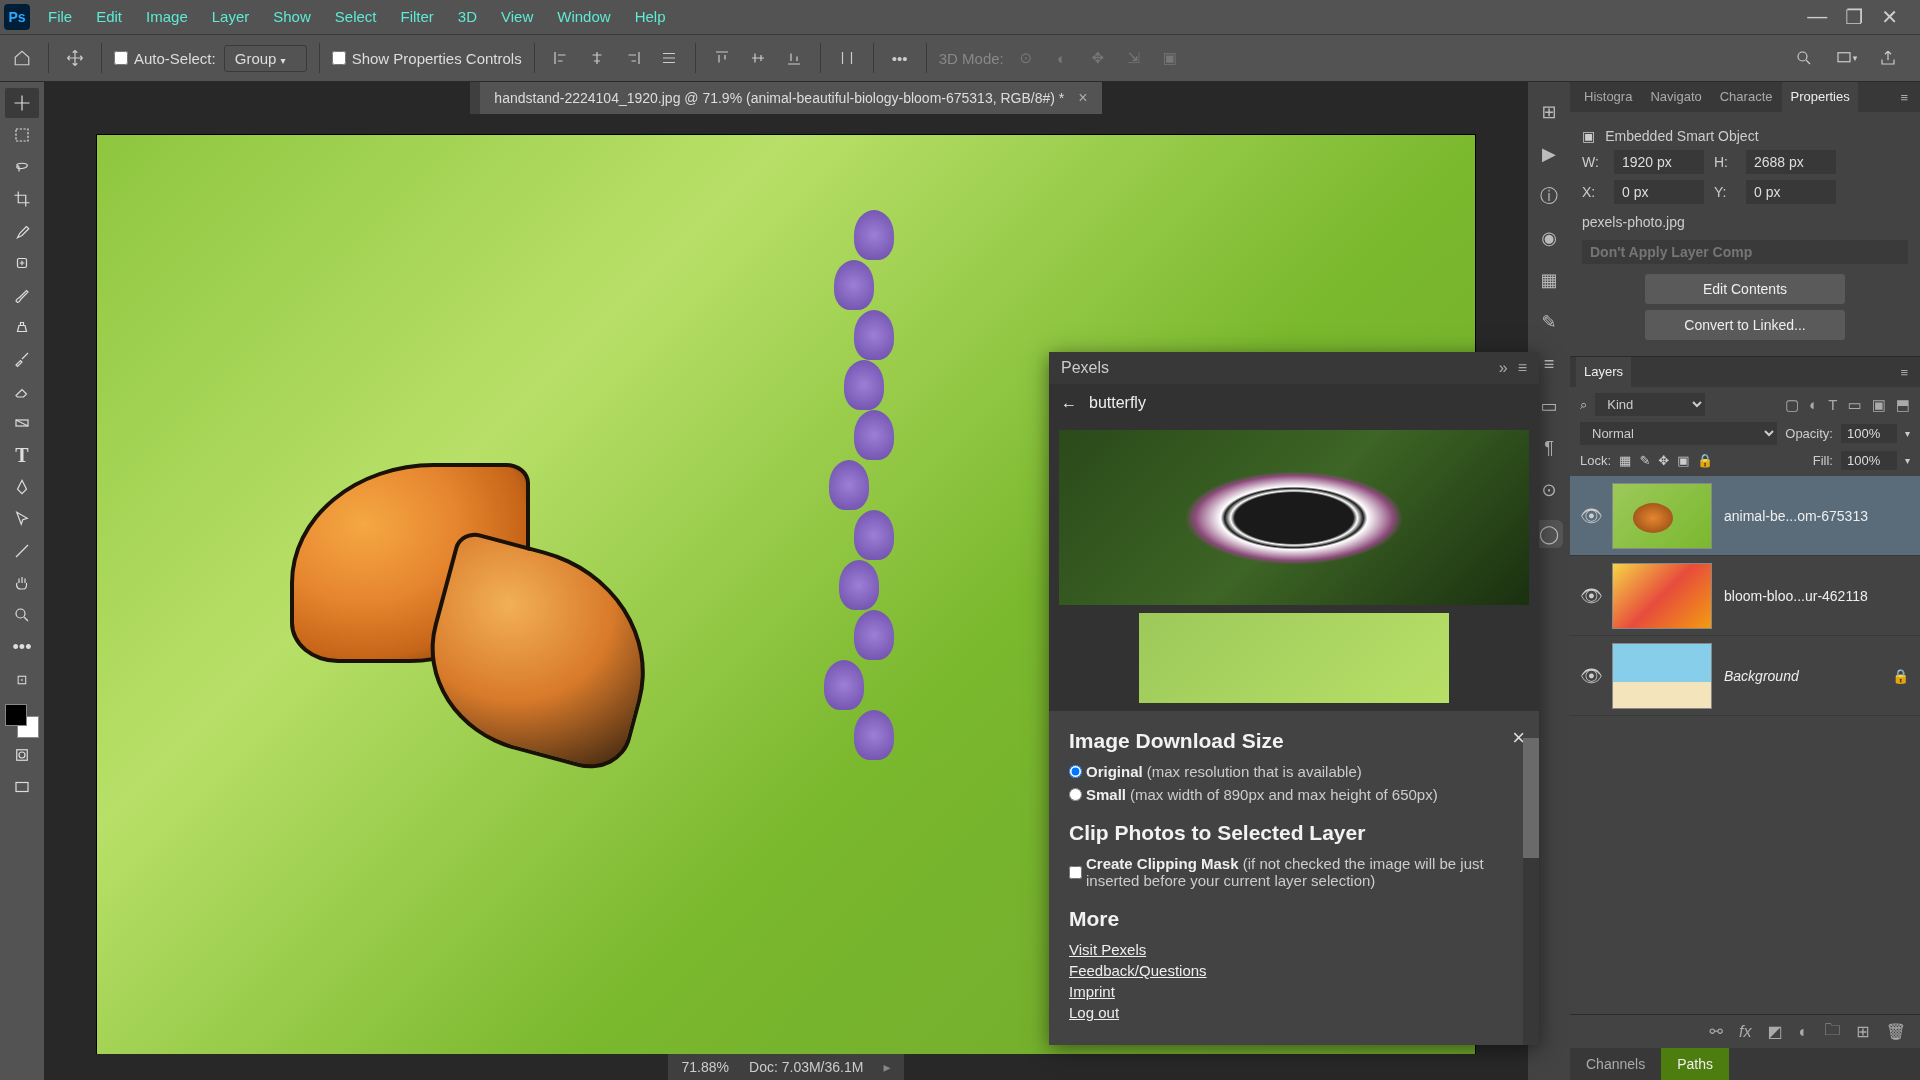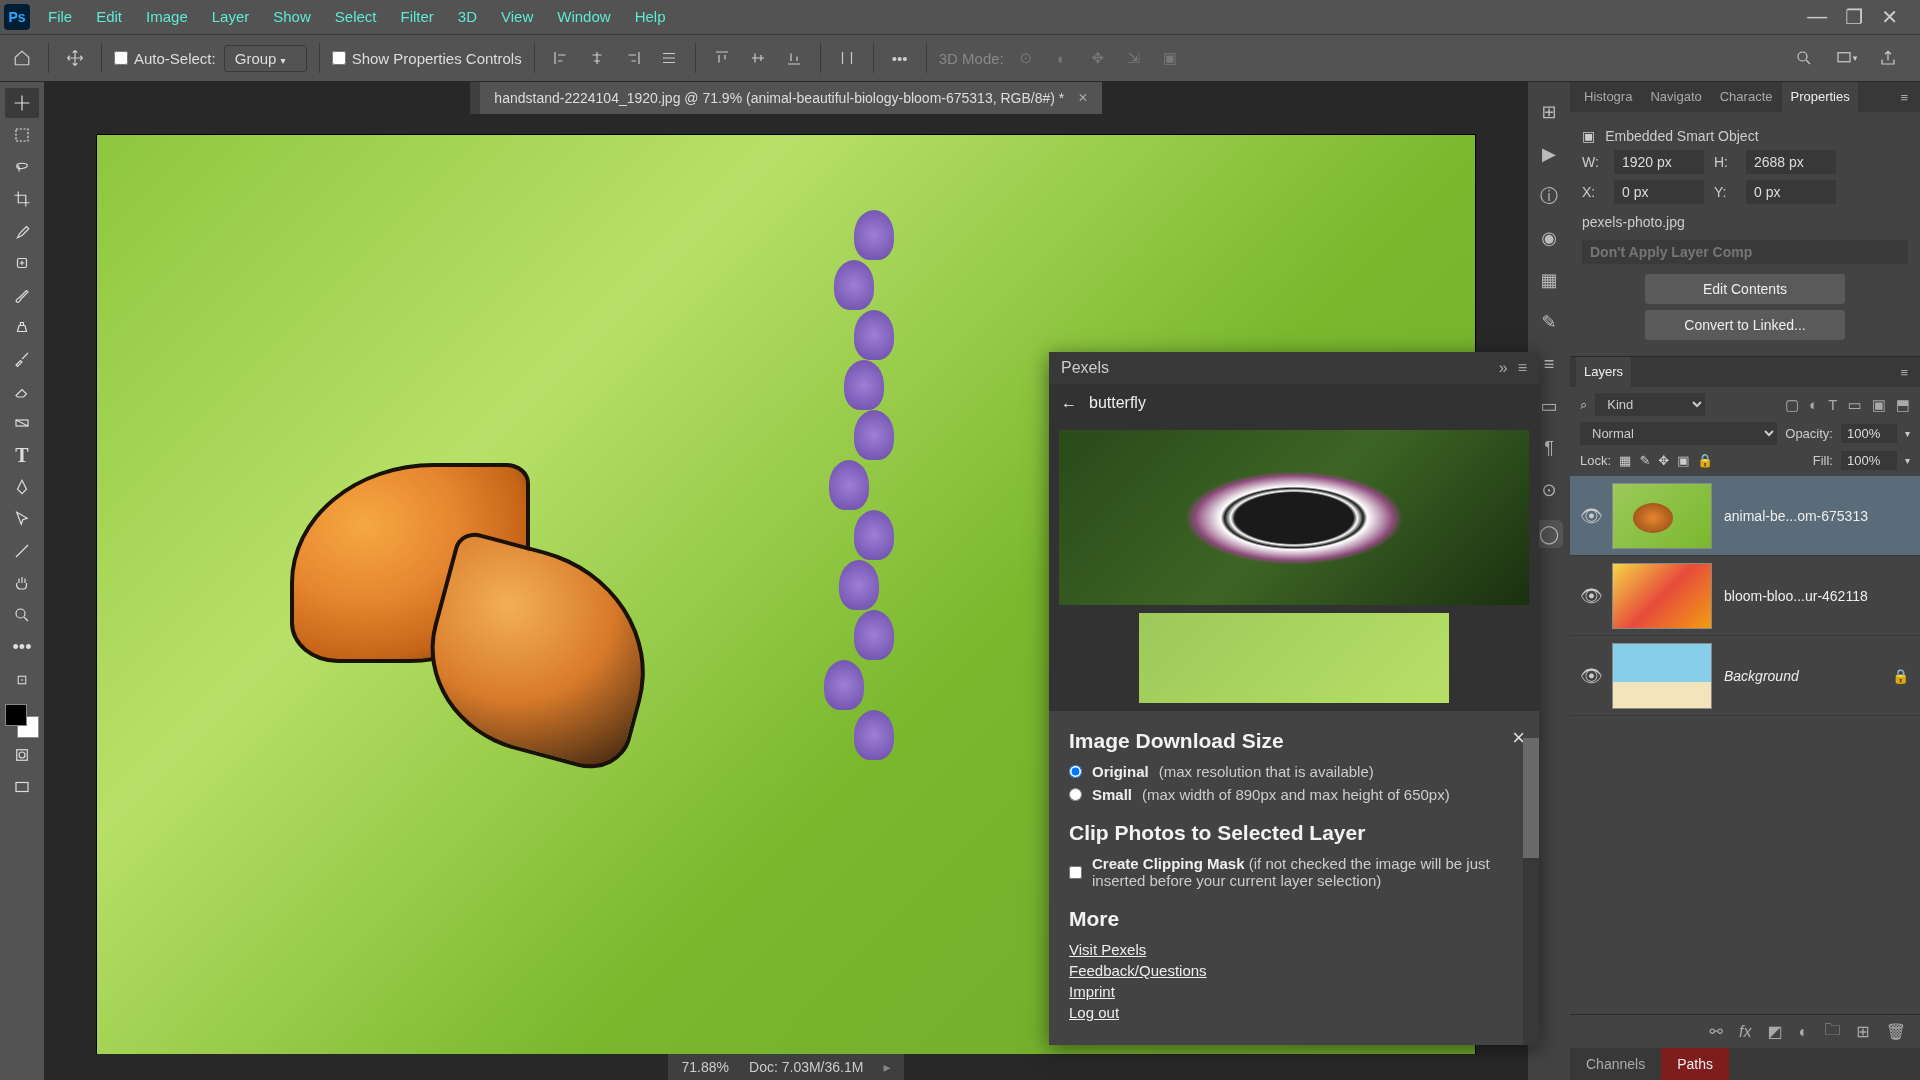--- a/index.html
+++ b/index.html
@@ -46,21 +46,21 @@
 .pexels { position:absolute; top:270px; left:1005px; width:490px; background:#434343; box-shadow:0 4px 20px rgba(0,0,0,.5); z-index:50; }
 .pexels-header { height:32px; background:#383838; display:flex; align-items:center; padding:0 12px; font-size:16px; color:#ccc; }
 .pexels-header-right { margin-left:auto; display:flex; gap:10px; color:#aaa; }
 .pexels-search { height:38px; background:#323232; display:flex; align-items:center; padding:0 12px; gap:12px; color:#eee; font-size:16px; }
 .pexels-results { background:#323232; padding:8px 10px; }
 .pex-img { height:175px; background:linear-gradient(135deg,#2a4a1a,#3d6525 50%,#1a3010); margin-bottom:8px; display:flex; align-items:center; justify-content:center; position:relative; overflow:hidden; }
 .pex-bfly { width:280px; height:120px; background:radial-gradient(ellipse,#1a1a1a 30%,#fff 32%,#1a1a1a 35%,#fff 37%,#8b4a7a 50%,transparent 55%); border-radius:40% 40% 20% 20%; }
 .pex-img2 { height:90px; background:linear-gradient(135deg,#9cc95a,#b8e068); }
 .pexels-settings { background:#434343; padding:18px 20px 20px; position:relative; color:#eee; }
 .pexels-settings h3 { font-size:21px; font-weight:700; margin-bottom:10px; color:#f2f2f2; }
-.pex-radio { display:flex; align-items:center; gap:10px; margin:6px 0; font-size:15px; }
+.pex-radio { display:flex; align-items:center; gap:4px; margin:6px 0; font-size:15px; }
 .pex-radio .lbl { font-weight:700; }
 .pex-radio .desc { color:#ccc; font-weight:400; }
 .pex-close { position:absolute; top:14px; right:14px; font-size:22px; color:#ddd; cursor:pointer; }
 .pex-link { color:#eee; text-decoration:underline; display:block; margin:4px 0; font-size:15px; cursor:pointer; }
 .pex-scroll { position:absolute; right:0; top:386px; bottom:0; width:16px; background:#383838; }
 .pex-scroll-thumb { position:absolute; top:0; width:16px; height:120px; background:#6a6a6a; }
 
 
 .panel-strip { width:42px; background:#434343; display:flex; flex-direction:column; align-items:center; gap:18px; padding-top:18px; }
 .pstrip-ico { width:24px; height:24px; color:#bbb; display:flex; align-items:center; justify-content:center; font-size:18px; }
@@ -90,21 +90,21 @@
 .lt1 { background:linear-gradient(135deg,#9cc95a,#7ab82e); }
 .lt1::after { content:""; position:absolute; left:20%; top:30%; width:40px; height:30px; background:radial-gradient(ellipse,#e6862f,#8b4513); border-radius:50%; }
 .lt2 { background:linear-gradient(135deg,#f5d547,#e74c3c 50%,#f39c12); }
 .lt3 { background:linear-gradient(#87ceeb 60%,#f4e4bc 60%); }
 .layer-name { flex:1; color:#eee; font-size:14px; white-space:nowrap; overflow:hidden; text-overflow:ellipsis; }
 .layer-name.italic { font-style:italic; }
 .layer-lock { color:#aaa; font-size:14px; }
 .layer-foot { height:34px; background:#434343; border-top:1px solid #2a2a2a; display:flex; align-items:center; justify-content:flex-end; gap:16px; padding:0 14px; color:#aaa; font-size:16px; }
 .bottom-tabs { height:32px; background:#383838; display:flex; align-items:center; font-size:14px; }
 .btab { padding:0 16px; height:32px; line-height:32px; color:#aaa; }
-.btab.active { background:#7f1d1d; color:#eee; }
+.btab.active { background:#4d7c0f; color:#eee; }
 
 svg { width:18px; height:18px; fill:none; stroke:currentColor; stroke-width:1.6; }
 </style>
 </head>
 <body>
 
 <div class="menubar">
   <div class="ps-logo">Ps</div>
   <div class="menu-item">File</div>
   <div class="menu-item">Edit</div>

